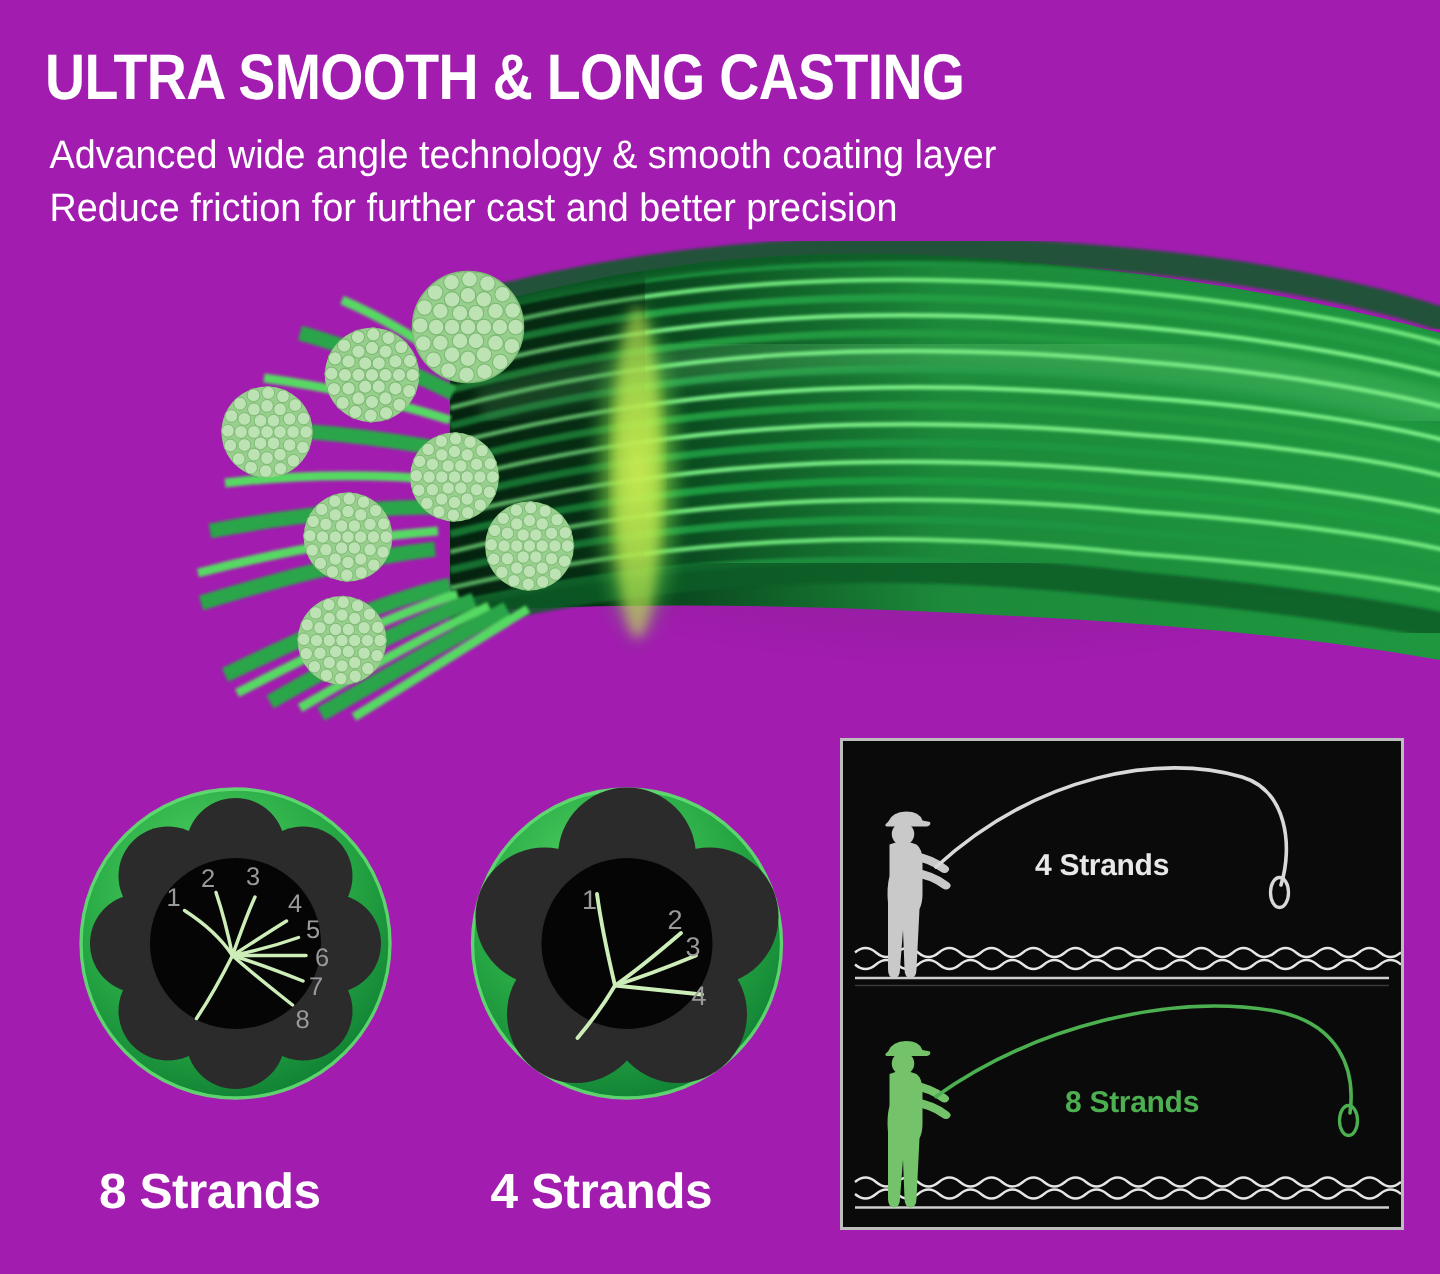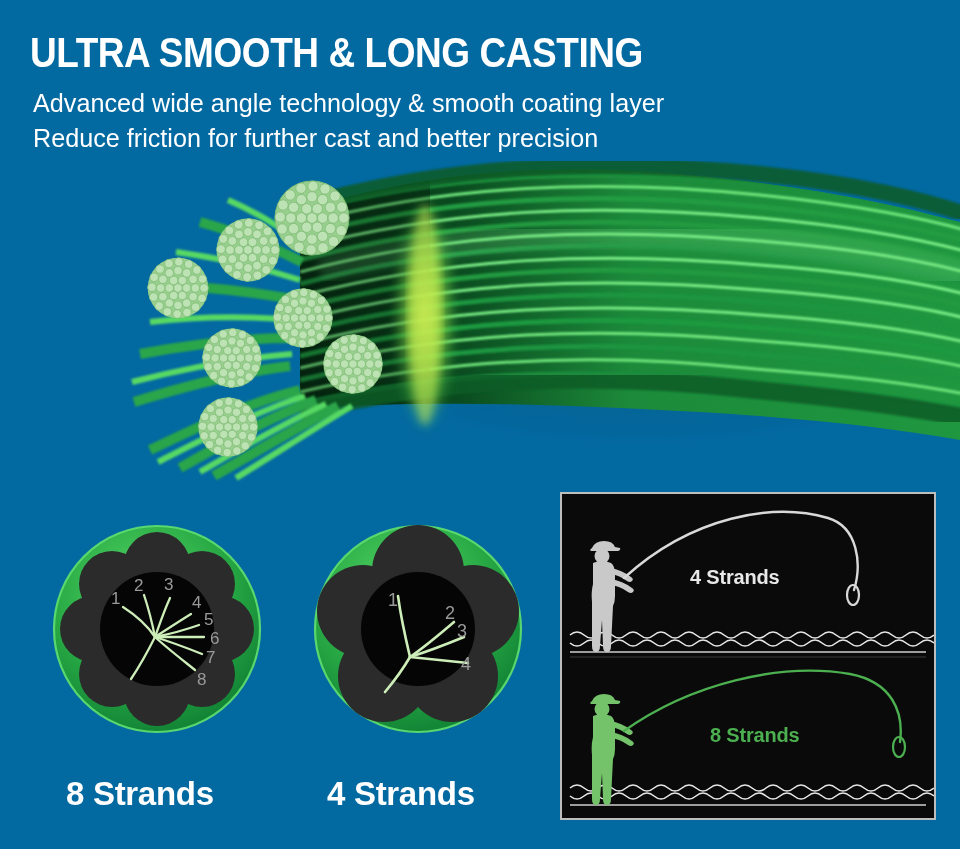--- a/index.html
+++ b/index.html
@@ -4,21 +4,21 @@
 <style>
   html, body {
     margin: 0;
     padding: 0;
     background: #000000;
   }
   #page {
     position: relative;
     width: 960px;
     height: 849px;
-    background: #0369a1;
+    background: #a21caf;
     overflow: hidden;
     font-family: "Liberation Sans", sans-serif;
   }
 
   
   #header {
     position: absolute;
     left: 0;
     top: 0;
     width: 960px;

